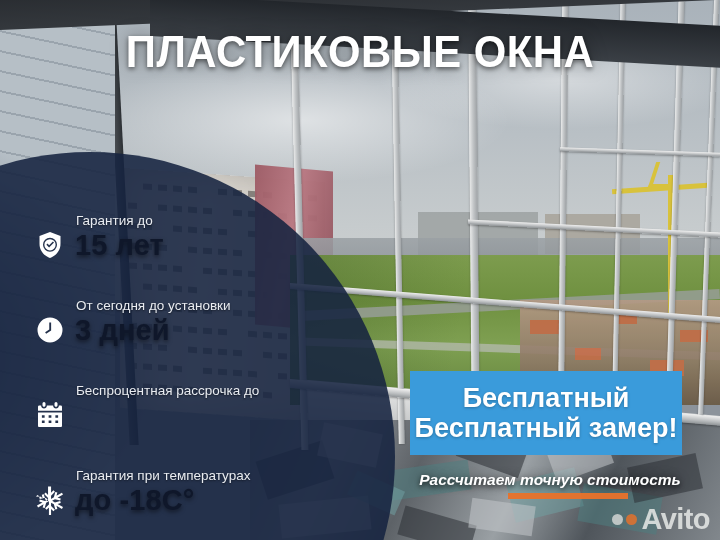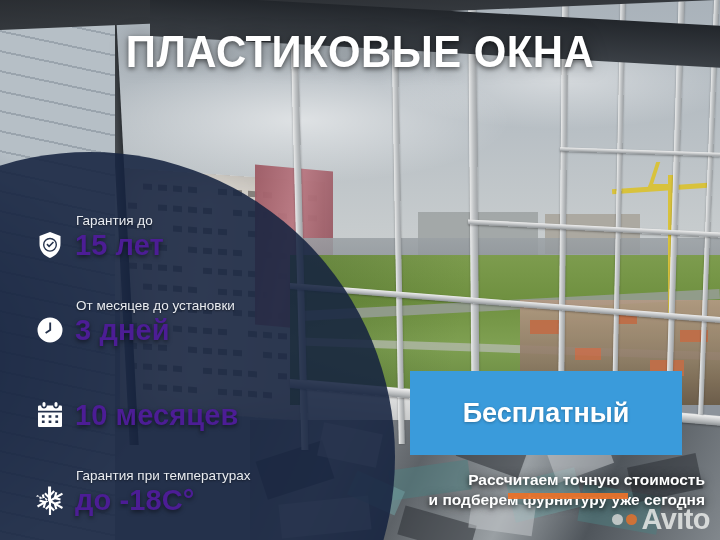--- a/index.html
+++ b/index.html
@@ -219,21 +219,21 @@
   .feature .cap {
     position: absolute; left: 46px; top: 8px;
     color: #e9ecf1;
     font-size: 13.5px;
     font-weight: 400;
     white-space: nowrap;
     text-shadow: 0 1px 2px rgba(0,0,0,.5);
   }
   .feature .val {
     position: absolute; left: 45px; top: 24px;
-    color: #4c1d95;
+    color: #0f172a;
     font-size: 29px;
     font-weight: 700;
     letter-spacing: .1px;
     white-space: nowrap;
     text-shadow: 0 2px 4px rgba(0,0,0,.5);
   }
 
   
   .cta {
     position: absolute;
@@ -249,27 +249,28 @@
     text-shadow: 0 1px 3px rgba(0,0,0,.28);
     white-space: nowrap;
   }
   .cta .l1 { font-size: 27px; }
   .cta .l2 { font-size: 27px; }
 
   .subcap {
     position: absolute;
     left: 395px; top: 470px;
     width: 310px;
-    text-align: right;
+    text-align: center;
     color: #fff;
     font-size: 15.5px;
     font-weight: 700;
     line-height: 1.28;
     text-shadow: 0 2px 5px rgba(0,0,0,.7), 0 0 12px rgba(0,0,0,.45);
     white-space: nowrap;
+    font-style: italic;
   }
 
   
   .avito {
     position: absolute;
     right: 10px; bottom: 6px;
     display: flex; align-items: center; gap: 5px;
     opacity: .82;
   }
   .avito .dots { display:flex; gap:3px; align-items:center; }
@@ -489,49 +490,49 @@
           </span>
           <div class="cap">Гарантия до</div>
           <div class="val">15 лет</div>
         </div>
         <div class="feature">
           <span class="ico">
             <svg viewBox="0 0 24 24">
               <path d="M12 2a10 10 0 1 0 0 20 10 10 0 0 0 0-20zm.9 10.4-4 2.6-.8-1.3 3.3-2.1V6h1.5v6.4z"></path>
             </svg>
           </span>
-          <div class="cap">От месяцев до установки</div>
+          <div class="cap">От сегодня до установки</div>
           <div class="val">3 дней</div>
         </div>
         <div class="feature">
           <span class="ico">
             <svg viewBox="0 0 24 24">
               <path d="M7.2 1.6c.7 0 1.2.6 1.2 1.2v1.4c0 .7-.5 1.2-1.2 1.2S6 4.9 6 4.2V2.8c0-.6.5-1.2 1.2-1.2zm9.6 0c.7 0 1.2.6 1.2 1.2v1.4c0 .7-.5 1.2-1.2 1.2s-1.2-.5-1.2-1.2V2.8c0-.6.5-1.2 1.2-1.2zM3.4 4.4h1.5v.2c0 1.2 1 2.2 2.3 2.2s2.3-1 2.3-2.2v-.2h5v.2c0 1.2 1 2.2 2.3 2.2s2.3-1 2.3-2.2v-.2h1.5c.6 0 1 .5 1 1.1v3H2.4v-3c0-.6.4-1.1 1-1.1zM2.4 9.9h19.2v10.6c0 .6-.4 1.1-1 1.1H3.4c-.6 0-1-.5-1-1.1V9.9zm3.1 2.3v2h2.2v-2H5.5zm5.4 0v2h2.2v-2h-2.2zm5.4 0v2h2.2v-2h-2.2zM5.5 16.3v2h2.2v-2H5.5zm5.4 0v2h2.2v-2h-2.2zm5.4 0v2h2.2v-2h-2.2z"></path>
             </svg>
           </span>
-          <div class="val">10 месяцев</div>
+          <div class="cap">Беспроцентная рассрочка до</div>
         </div>
         <div class="feature">
           <span class="ico">
             <svg viewBox="0 0 24 24">
               <path d="M11.15 1.1h1.7v5.05l1.9-1.9 1.2 1.2-3.1 3.1v2.6l2.25-1.3 1.13-4.23 1.64.44-.7 2.6 4.37-2.52.85 1.47-4.37 2.53 2.6.7-.44 1.63-4.23-1.13-2.25 1.3 2.25 1.3 4.23-1.13.44 1.64-2.6.7 4.37 2.52-.85 1.47-4.37-2.52.7 2.6-1.64.44-1.13-4.24-2.25-1.3v2.6l3.1 3.1-1.2 1.2-1.9-1.9v5.05h-1.7V17.9l-1.9 1.9-1.2-1.2 3.1-3.1v-2.6l-2.25 1.3-1.13 4.24-1.64-.44.7-2.6-4.37 2.52-.85-1.47 4.37-2.52-2.6-.7.44-1.64 4.23 1.13 2.25-1.3-2.25-1.3-4.23 1.13-.44-1.63 2.6-.7L.9 9.38l.85-1.47 4.37 2.52-.7-2.6 1.64-.44 1.13 4.23 2.25 1.3v-2.6l-3.1-3.1 1.2-1.2 1.9 1.9V1.1z"></path>
             </svg>
           </span>
           <div class="cap">Гарантия при температурах</div>
           <div class="val">до -18C°</div>
         </div>
       </div>
 
     <div class="cta">
       <div class="l1">Бесплатный</div>
+      <div class="l2">Бесплатный замер!</div>
     </div>
 
     <div class="subcap">
       <div>Рассчитаем точную стоимость</div>
-      <div>и подберем фурнитуру уже сегодня</div>
     </div>
 
     <div class="avito-bar"></div>
     <div class="avito">
       <span class="dots">
         <span class="dot dot-a"></span>
           <span class="dot dot-b"></span>
       </span>
       <span class="wm-text">Avito</span>
     </div>

